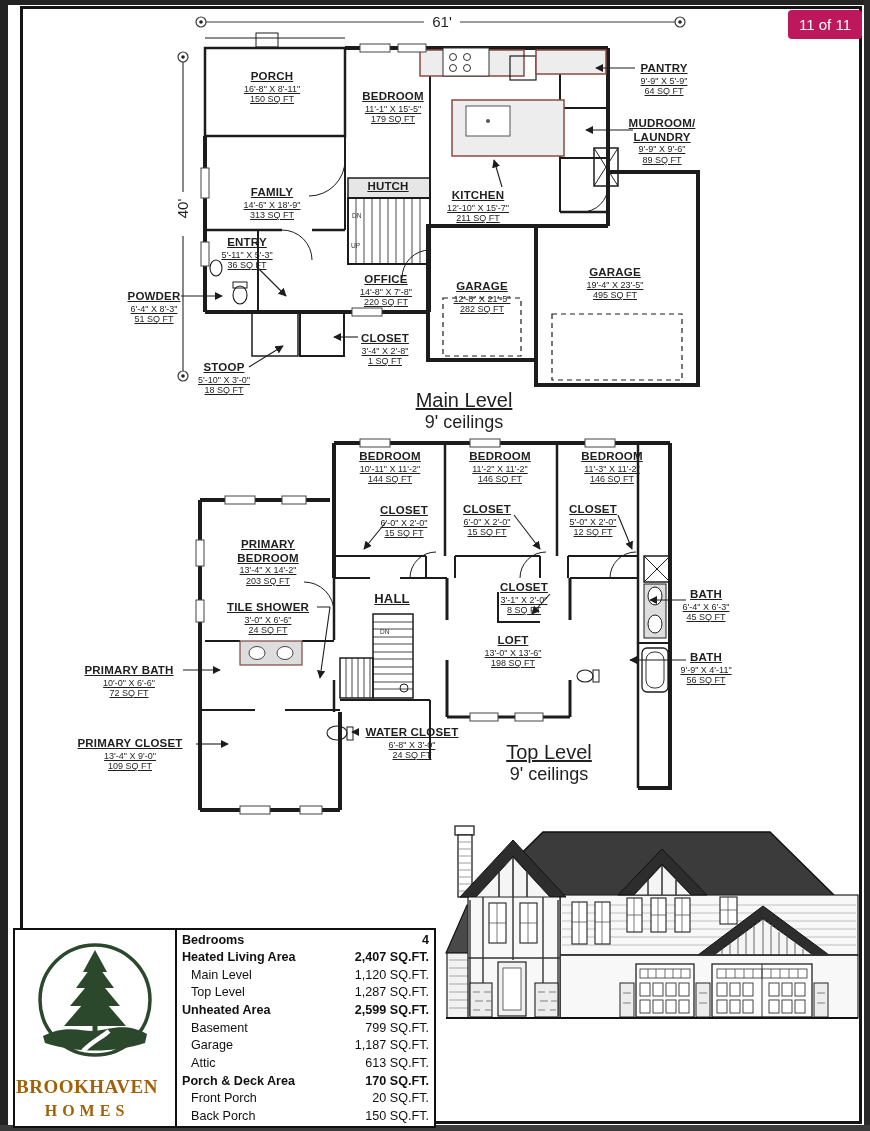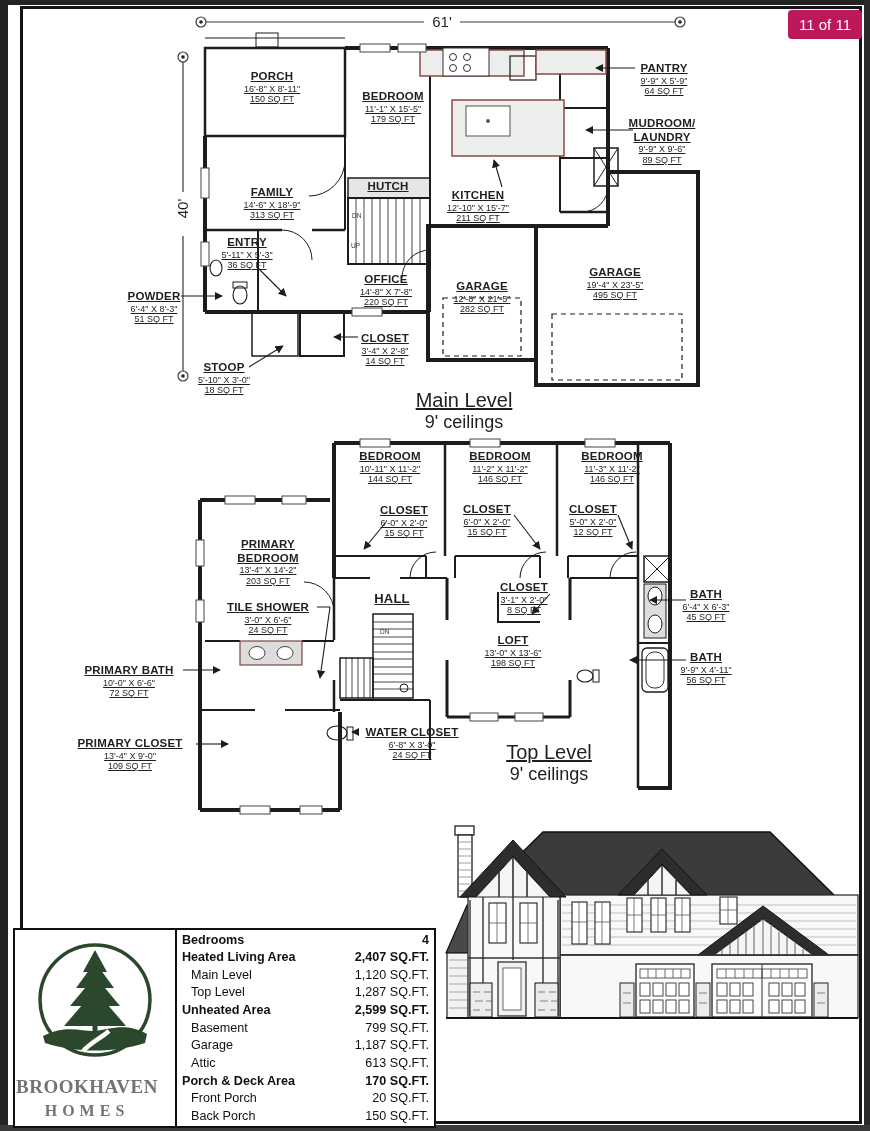--- a/index.html
+++ b/index.html
@@ -17,21 +17,21 @@
   .rl .d{font-size:9px;text-decoration:underline;}
   .ptitle{position:absolute;transform:translateX(-50%);text-align:center;color:#1f1f1f;line-height:1.2;white-space:nowrap;}
   .ptitle .t{font-size:20px;text-decoration:underline;}
   .ptitle .s{font-size:18px;}
   .dim{position:absolute;font-size:15px;color:#1f1f1f;text-align:center;}
   .tinytxt{position:absolute;font-size:6.5px;color:#333;}
   
   .infobox{position:absolute;left:13px;top:928px;width:419px;height:196px;border:2.5px solid #101010;background:#fff;display:flex;}
   .logo{width:160px;border-right:2.5px solid #101010;position:relative;background:#fff;}
   .brandline{position:absolute;left:0;right:16px;text-align:center;font-family:"Liberation Serif",serif;
-             font-weight:700;color:#737373;margin-top:19px;}
+             font-weight:700;color:#a16207;margin-top:19px;}
   .brand1{bottom:28px;font-size:19px;letter-spacing:.5px;}
   .brand2{bottom:6px;font-size:16px;letter-spacing:5px;}
   .stats{flex:1;display:flex;flex-direction:column;font-size:12.6px;color:#111;padding:1px 2px;}
   .srow{flex:1;display:flex;justify-content:space-between;align-items:center;padding:0 3px;line-height:1;}
   .srow.cat{font-weight:700;}
   .srow.ind .lab{padding-left:9px;}
 </style>
 </head>
 <body>
 
@@ -350,21 +350,21 @@
   <div class="d">282 SQ FT</div>
 </div>
 <div class="rl" style="left:615px;top:266px">
   <div class="n">GARAGE</div>
   <div class="d">19'-4" X 23'-5"</div>
   <div class="d">495 SQ FT</div>
 </div>
 <div class="rl" style="left:385px;top:332px">
   <div class="n">CLOSET</div>
   <div class="d">3'-4" X 2'-8"</div>
-  <div class="d">14 SQ FT</div>
+  <div class="d">1 SQ FT</div>
 </div>
 <div class="rl" style="left:224px;top:361px">
   <div class="n">STOOP</div>
   <div class="d">5'-10" X 3'-0"</div>
   <div class="d">18 SQ FT</div>
 </div>
 <div class="ptitle" style="left:464px;top:388px">
   <div class="t">Main Level</div>
   <div class="s">9' ceilings</div>
 </div>

